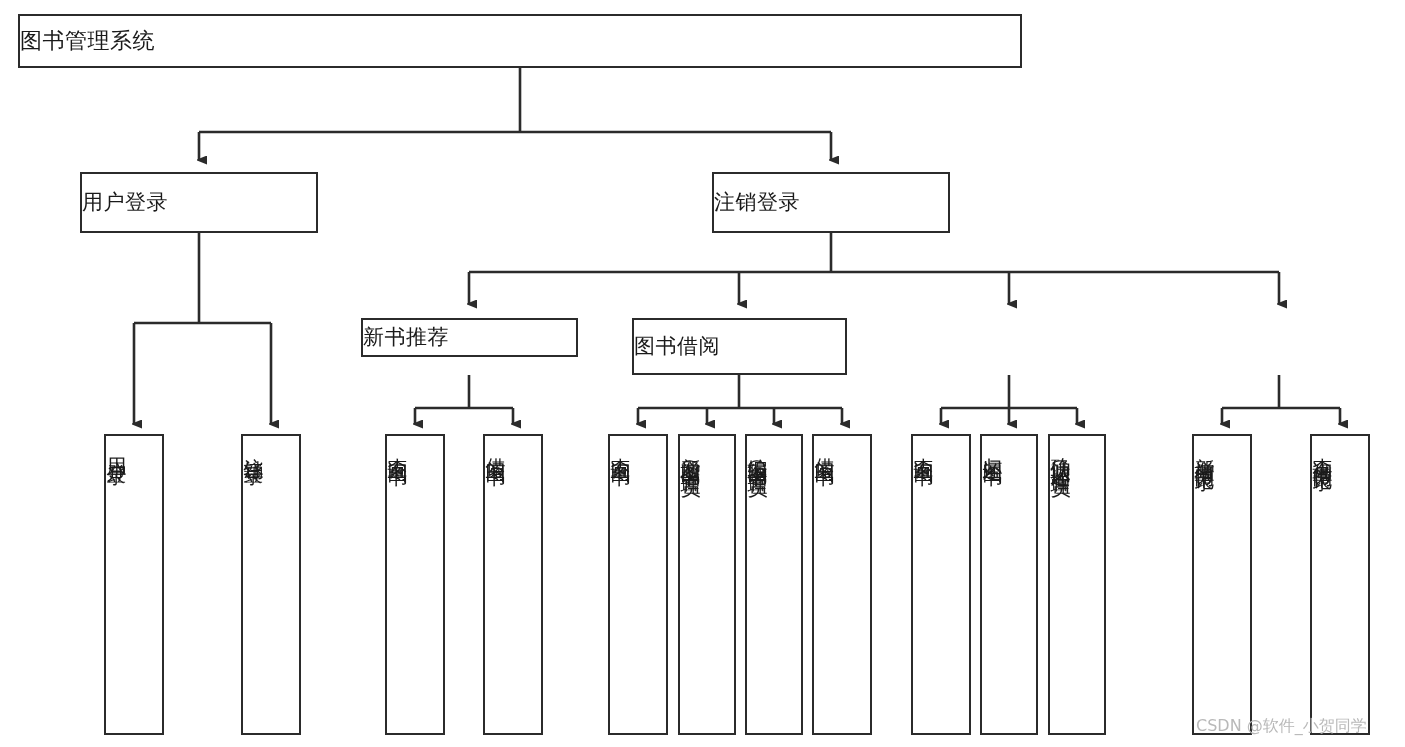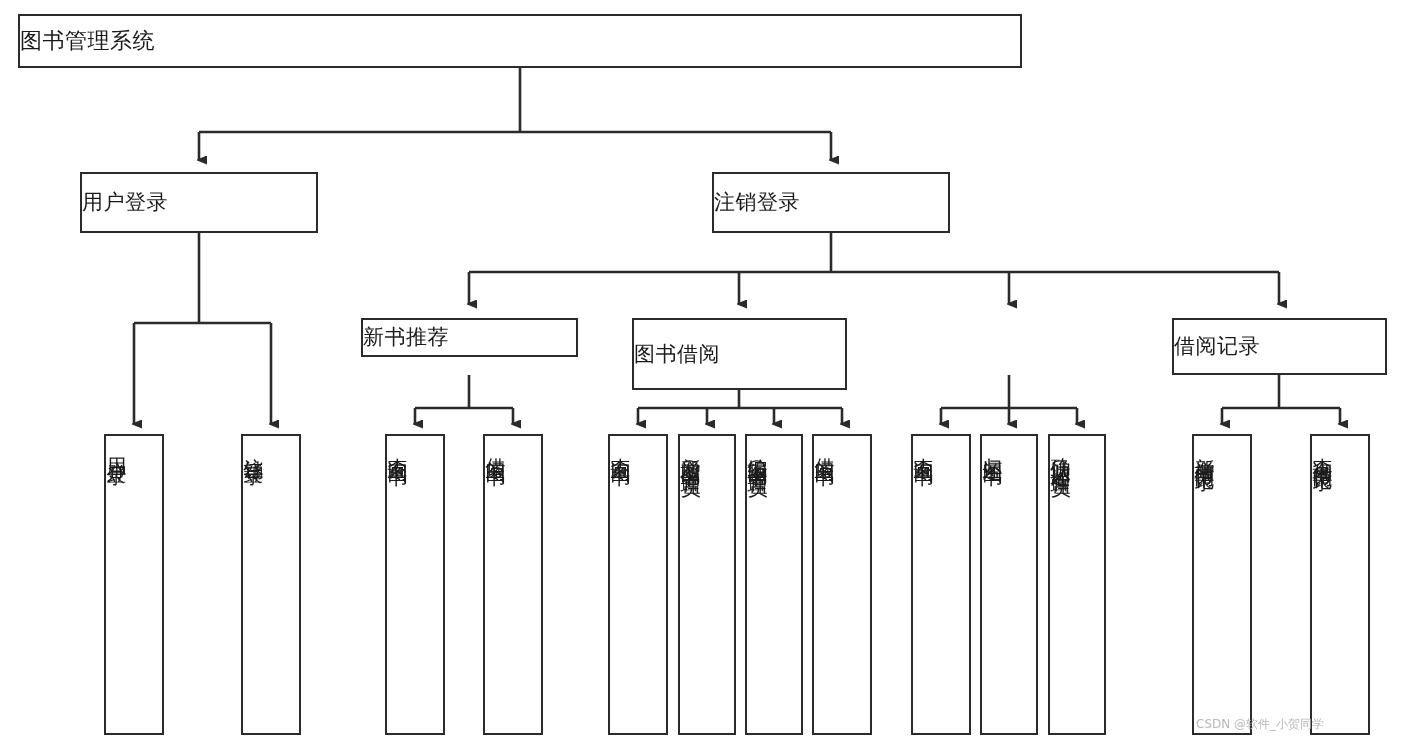--- a/index.html
+++ b/index.html
@@ -54,21 +54,21 @@
     text-orientation: upright;
     font-size: 20px;
     letter-spacing: 3px;
     line-height: 1.05;
     max-height: 292px;
   }
   .watermark {
     position: absolute;
     left: 1196px;
     top: 716px;
-    font-size: 12px;
+    font-size: 16px;
     color: #b9b9b9;
     white-space: nowrap;
     font-family: "DejaVu Sans", "Liberation Sans", sans-serif;
   }
 </style>
 </head>
 <body>
 
 <div id="canvas">
 
@@ -129,25 +129,22 @@
   <div class="node horiz" style="left:80px; top:172px; width:238px; height:61px;">
     <span class="node-label">用户登录</span>
   </div>
   <div class="node horiz" style="left:712px; top:172px; width:238px; height:61px;">
     <span class="node-label">注销登录</span>
   </div>
 
   <div class="node horiz" style="left:361px; top:318px; width:217px; height:39px;">
     <span class="node-label">新书推荐</span>
   </div>
-  <div class="node horiz" style="left:632px; top:318px; width:215px; height:72px;">
+  <div class="node horiz" style="left:632px; top:318px; width:215px; height:57px;">
     <span class="node-label">图书借阅</span>
-  </div>
-  <div class="node horiz" style="left:1172px; top:318px; width:215px; height:57px;">
-    <span class="node-label">借阅记录</span>
   </div>
 
   <div class="node vert" style="left:104px; top:434px; width:60px; height:301px;">
     <span class="node-label">用户登录</span>
   </div>
   <div class="node vert" style="left:241px; top:434px; width:60px; height:301px;">
     <span class="node-label">注销登录</span>
   </div>
 
   <div class="node vert" style="left:385px; top:434px; width:60px; height:301px;">

